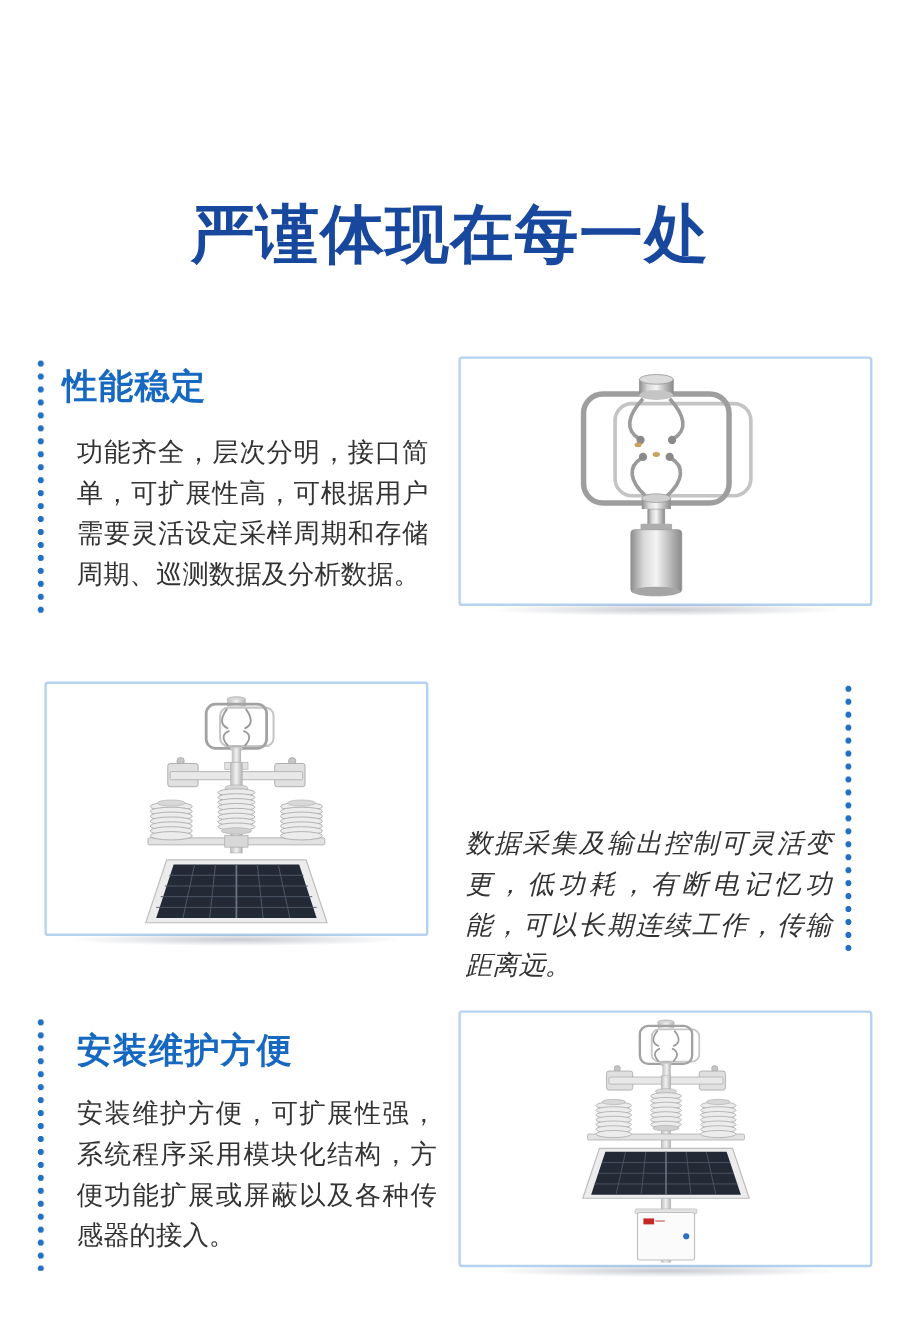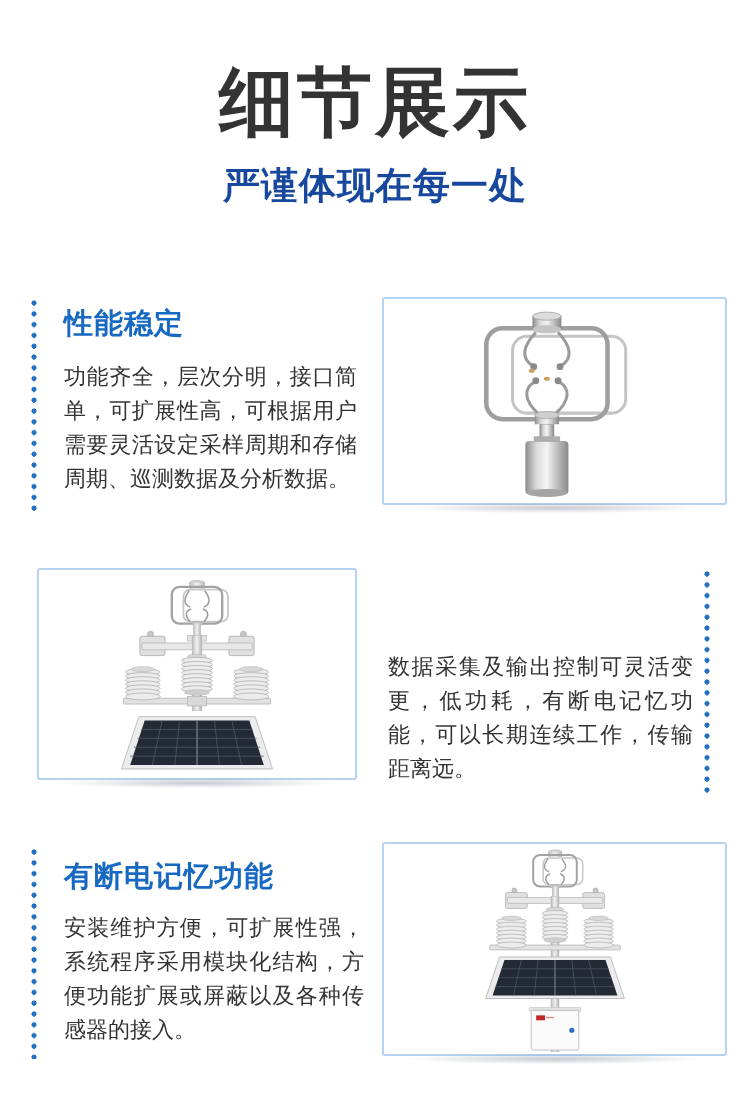--- a/index.html
+++ b/index.html
@@ -22,51 +22,51 @@
   .page-title{
     position:absolute;top:60px;left:0;width:750px;
     text-align:center;
     font-size:75px;font-weight:900;letter-spacing:3px;
     color:var(--title-color);
     line-height:1.12;
   }
   .page-subtitle{
     position:absolute;top:164px;left:0;width:750px;
     text-align:center;
-    font-size:37px;font-weight:900;letter-spacing:1px;
+    font-size:53px;font-weight:900;letter-spacing:1px;
     color:var(--subtitle-blue);
     line-height:1.2;
   }
   .dots{
     position:absolute;width:6px;
     background-image:radial-gradient(circle 2.5px at 3px 5px,var(--dot-blue) 2.35px,rgba(0,0,0,0) 2.8px);
     background-size:6px 10.8px;
     background-repeat:repeat-y;
   }
   .dots-1{left:31px;top:298px;height:216px;}
   .dots-2{left:704px;top:569px;height:224px;}
   .dots-3{left:31px;top:847px;height:212px;}
   .sec-heading{
     position:absolute;
     font-size:29px;font-weight:800;
     color:var(--heading-blue);
     line-height:1.2;letter-spacing:1px;
   }
-  .heading-1{left:64px;top:306px;font-family:Liberation Serif, serif;}
+  .heading-1{left:52px;top:306px;font-family:Liberation Serif, serif;}
   .heading-2{left:388px;top:596px;}
   .heading-3{left:64px;top:859px;}
   .sec-body{
     position:absolute;
     font-size:22px;color:var(--body-text);
     line-height:34px;
     word-break:break-all;
     text-align:justify;
   }
   .body-1{left:64px;top:360px;width:293px;}
-  .body-2{left:388px;top:650px;width:305px;}
+  .body-2{left:388px;top:686px;width:305px;font-style:italic;}
   .body-3{left:64px;top:911px;width:300px;}
   .card{
     position:absolute;
     background:#ffffff;
     border:2px solid var(--card-border);
     border-radius:3px;
     display:flex;align-items:center;justify-content:center;
   }
   .card::after{
     content:"";
@@ -77,21 +77,20 @@
   .card-1{left:382px;top:297px;width:345px;height:208px;}
   .card-2{left:37px;top:568px;width:320px;height:212px;}
   .card-3{left:382px;top:842px;width:345px;height:214px;}
   .card svg{display:block;}
 </style>
 </head>
 <body>
 
 <div class="page">
 
-  <div class="page-title">细节展示</div>
   <div class="page-subtitle">严谨体现在每一处</div>
 
   <div class="dots dots-1"></div>
   <div class="sec-heading heading-1">性能稳定</div>
   <div class="sec-body body-1">功能齐全，层次分明，接口简单，可扩展性高，可根据用户需要灵活设定采样周期和存储周期、巡测数据及分析数据。</div>
   <div class="card card-1">
     <svg width="330" height="198" viewBox="0 0 320 196" preserveAspectRatio="xMidYMid meet">
       <defs>
         <linearGradient id="m1" x1="0" y1="0" x2="1" y2="0">
           <stop offset="0" stop-color="#8d8d8d"></stop>
@@ -207,21 +206,21 @@
         <line x1="94.8" y1="177.6" x2="225.2" y2="177.6"></line>
         <line x1="91" y1="186.8" x2="229" y2="186.8"></line>
       </g>
       <line x1="160" y1="150" x2="160" y2="196" stroke="#6a7482" stroke-width="1.5"></line>
     </svg>
   </div>
   <div class="sec-body body-2">数据采集及输出控制可灵活变更，低功耗，有断电记忆功能，可以长期连续工作，传输距离远。</div>
   <div class="dots dots-2"></div>
 
   <div class="dots dots-3"></div>
-  <div class="sec-heading heading-3">有断电记忆功能</div>
+  <div class="sec-heading heading-3">安装维护方便</div>
   <div class="sec-body body-3">安装维护方便，可扩展性强，系统程序采用模块化结构，方便功能扩展或屏蔽以及各种传感器的接入。</div>
   <div class="card card-3">
     <svg width="330" height="206" viewBox="0 0 320 208" preserveAspectRatio="xMidYMid meet">
       <defs>
         <linearGradient id="m3" x1="0" y1="0" x2="1" y2="0">
           <stop offset="0" stop-color="#bdbdbd"></stop>
             <stop offset="0.5" stop-color="#f1f1f1"></stop>
           <stop offset="1" stop-color="#b3b3b3"></stop>
         </linearGradient>
       </defs>

